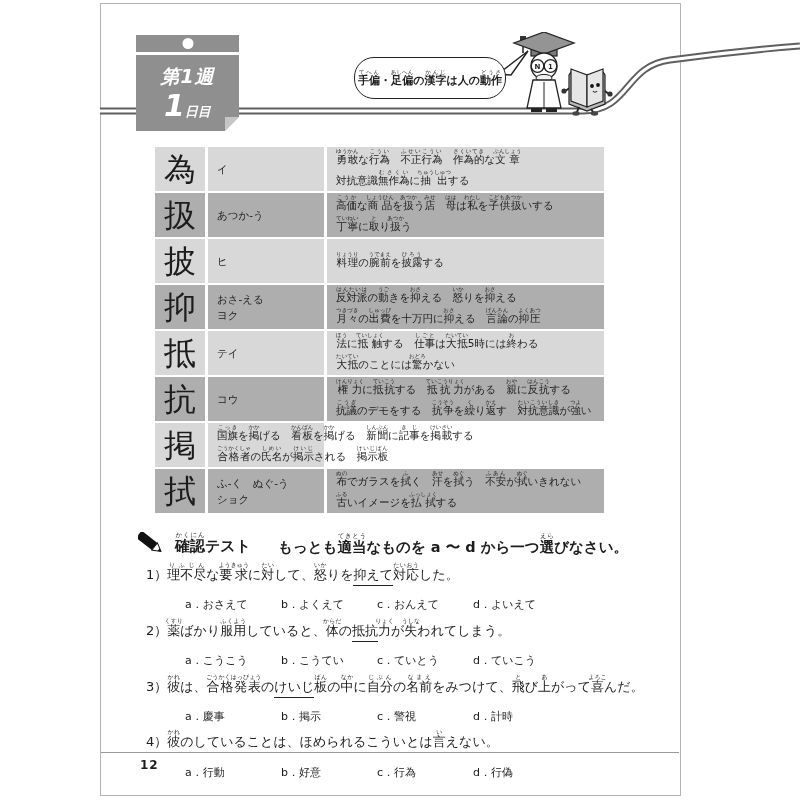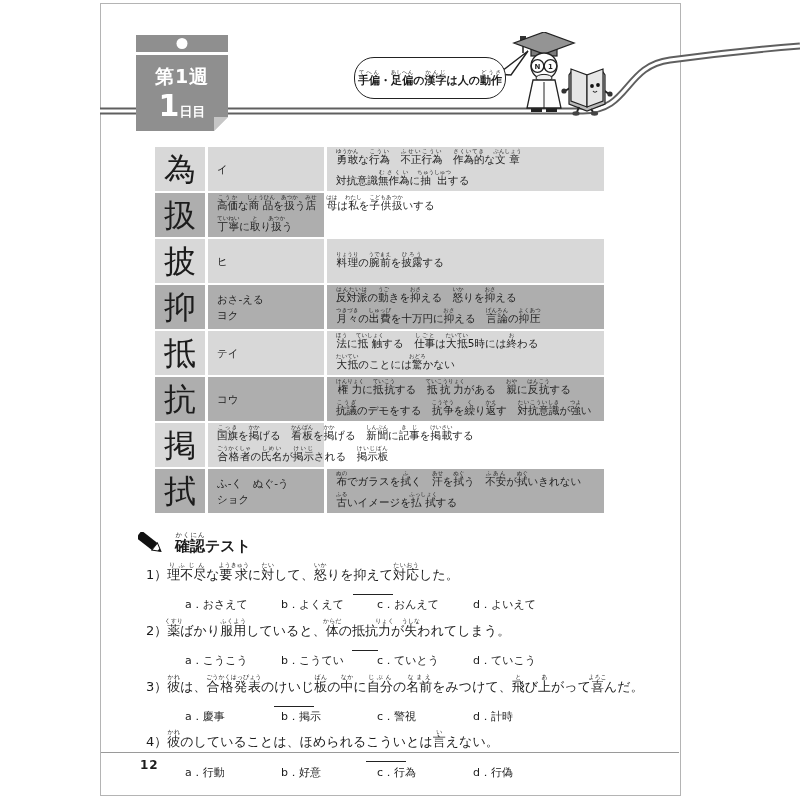--- a/index.html
+++ b/index.html
@@ -5,21 +5,21 @@
   html,body { margin:0; padding:0; }
   body { width:800px; height:800px; background:#fff; position:relative;
          font-family:"DejaVu Sans",sans-serif; color:#1c1c1c; overflow:hidden; }
 
   .frame { position:absolute; left:100px; top:3px; width:579px; height:791px;
            border:1px solid #b4b4b4; background:#fff; z-index:0; }
 
   .curve-svg { position:absolute; left:0; top:0; z-index:1; pointer-events:none; }
 
   
-  .badge { position:absolute; left:136px; top:35px; width:92px; z-index:3; }
+  .badge { position:absolute; left:136px; top:35px; width:103px; z-index:3;font-style:italic; }
   .badge-strip { height:17px; background:#8f8f8f; position:relative; margin-bottom:3px; }
   .badge-hole { position:absolute; left:50%; top:3px; width:11px; height:11px;
                 background:#fff; border-radius:50%; transform:translateX(-50%); }
   .badge-body { height:76px; background:#8f8f8f; color:#fff; text-align:center; position:relative; }
   .badge-week { font-size:19px; font-weight:bold; letter-spacing:1px; padding-top:9px; }
   .badge-day  { margin-top:-2px; }
   .day-num { font-size:30px; font-weight:bold; }
   .day-suffix { font-size:13px; font-weight:bold; }
   .fold-svg { position:absolute; right:0; bottom:0; display:block; }
 
@@ -52,21 +52,21 @@
   .test { position:absolute; left:138px; top:531px; width:505px; z-index:2; }
   .test-head { display:flex; align-items:flex-end; gap:7px; }
   .test-title { font-size:15px; font-weight:bold; line-height:1.4; white-space:nowrap; }
   .test-title rt, .test-instr rt { font-size:6.5px; font-weight:normal; }
   .test-instr { font-size:14.5px; font-weight:bold; margin-left:20px; line-height:1.4; white-space:nowrap; }
   .q { margin-top:5px; }
   .q-stem { font-size:13px; line-height:1.65; padding-left:8px; white-space:nowrap; }
   .q-stem rt { font-size:6px; }
   .q-opts { display:flex; padding-left:47px; margin-top:12px; font-size:11px; line-height:1.4; }
   .opt { width:96px; white-space:nowrap; }
-  .u { border-bottom:1.2px solid #222; padding-bottom:12px; }
+  .u { border-bottom:1.2px solid #222; padding-bottom:3px; }
 
   
   .footer-divider { position:absolute; left:101px; top:752px; width:578px; height:1px;
                     background:#9a9a9a; z-index:2; }
   .page-number { position:absolute; left:140px; top:758px; font-size:12px; font-weight:bold;
                  letter-spacing:1px; z-index:2; }
 </style>
 </head>
 <body>
 
@@ -141,20 +141,23 @@
       <div class="rcell">
         <div>イ</div>
       </div>
       <div class="ecell">
         <div class="exline"><ruby>勇敢<rt>ゆうかん</rt></ruby><span>な</span><ruby>行為<rt>こうい</rt></ruby><span>　</span><ruby>不正行為<rt>ふせいこうい</rt></ruby><span>　</span><ruby>作為的<rt>さくいてき</rt></ruby><span>な</span><ruby>文章<rt>ぶんしょう</rt></ruby></div>
         <div class="exline"><span>対抗意識</span><ruby>無作為<rt>むさくい</rt></ruby><span>に</span><ruby>抽出<rt>ちゅうしゅつ</rt></ruby><span>する</span></div>
       </div>
     </div>
     <div class="trow dark">
       <div class="kcell">扱</div>
+      <div class="rcell">
+        <div>あつか-う</div>
+      </div>
       <div class="ecell">
         <div class="exline"><ruby>高価<rt>こうか</rt></ruby><span>な</span><ruby>商品<rt>しょうひん</rt></ruby><span>を</span><ruby>扱<rt>あつか</rt></ruby><span>う</span><ruby>店<rt>みせ</rt></ruby><span>　</span><ruby>母<rt>はは</rt></ruby><span>は</span><ruby>私<rt>わたし</rt></ruby><span>を</span><ruby>子供扱<rt>こどもあつか</rt></ruby><span>いする</span></div>
         <div class="exline"><ruby>丁寧<rt>ていねい</rt></ruby><span>に</span><ruby>取<rt>と</rt></ruby><span>り</span><ruby>扱<rt>あつか</rt></ruby><span>う</span></div>
       </div>
     </div>
     <div class="trow light">
       <div class="kcell">披</div>
       <div class="rcell">
         <div>ヒ</div>
       </div>
@@ -216,20 +219,21 @@
 <div class="test">
   <div class="test-head">
     <svg width="30" height="25" viewBox="0 0 30 25">
       <g transform="rotate(38 13 11)">
         <rect x="-2" y="7" width="20" height="9" fill="#111"></rect>
         <polygon points="18,7 26,11.5 18,16" fill="#fff" stroke="#111" stroke-width="1"></polygon>
         <polygon points="23,9.8 26,11.5 23,13.2" fill="#111"></polygon>
       </g>
     </svg>
     <div class="test-title" id="testTitle"><ruby>確認<rt>かくにん</rt></ruby><span>テスト</span></div>
+    <div class="test-instr" id="testInstr"><span>もっとも</span><ruby>適当<rt>てきとう</rt></ruby><span>なものを a 〜 d から一つ</span><ruby>選<rt>えら</rt></ruby><span>びなさい。</span></div>
   </div>
   <div id="questions">
       <div class="q">
         <div class="q-stem"><span>1）</span><ruby>理不尽<rt>りふじん</rt></ruby><span>な</span><ruby>要求<rt>ようきゅう</rt></ruby><span>に</span><ruby>対<rt>たい</rt></ruby><span>して、</span><ruby>怒<rt>いか</rt></ruby><span>りを</span><span class="u">抑えて</span><ruby>対応<rt>たいおう</rt></ruby><span>した。</span></div>
         <div class="q-opts">
           <div class="opt">a．おさえて</div>
           <div class="opt">b．よくえて</div>
           <div class="opt">c．おんえて</div>
           <div class="opt">d．よいえて</div>
         </div>

